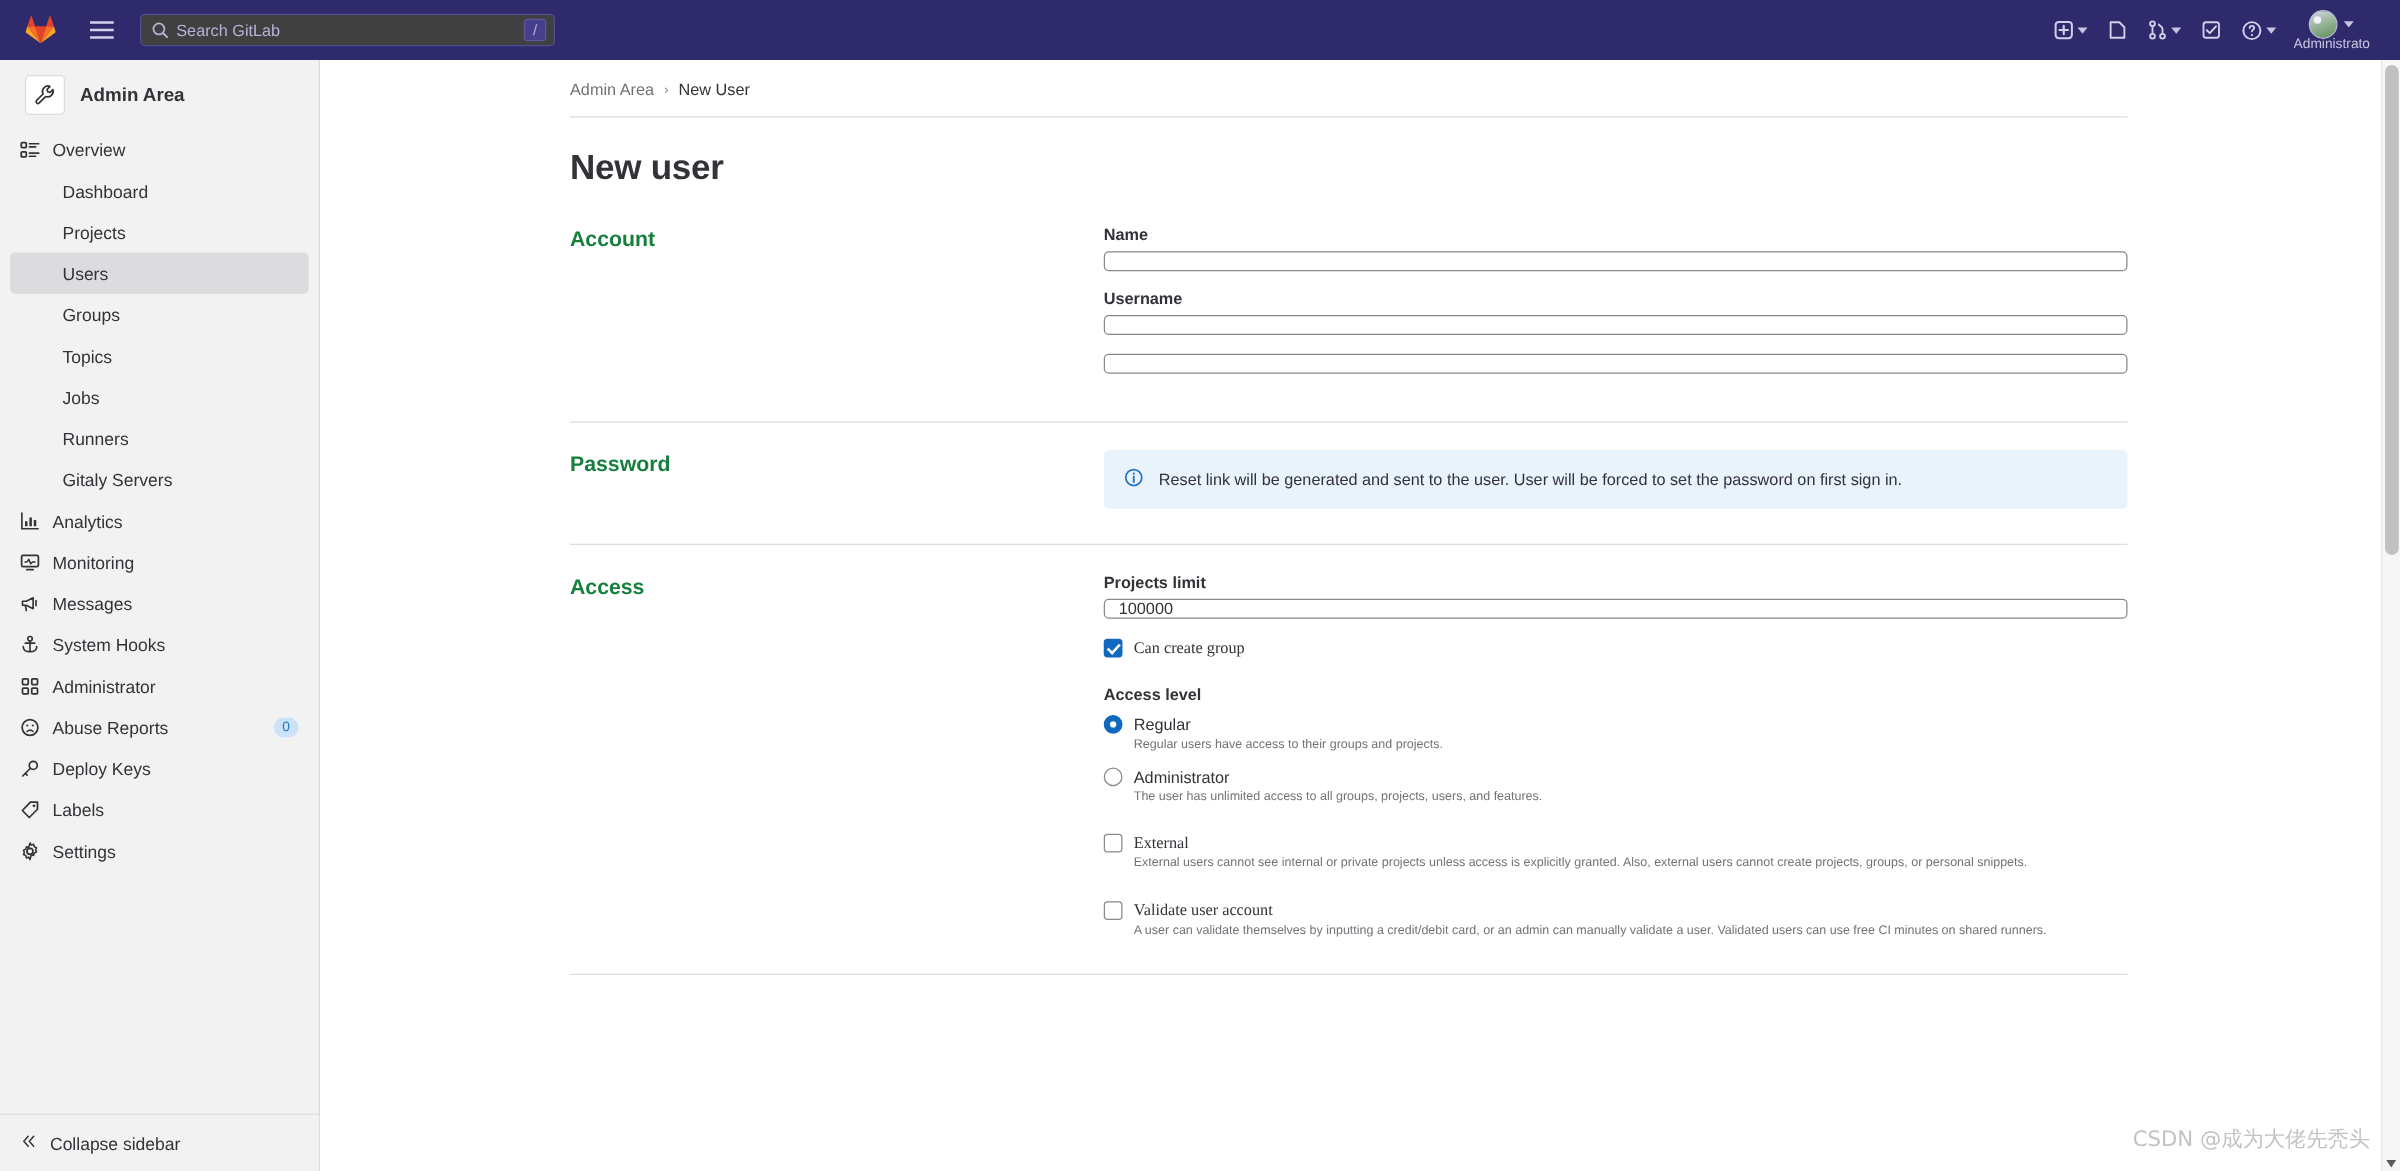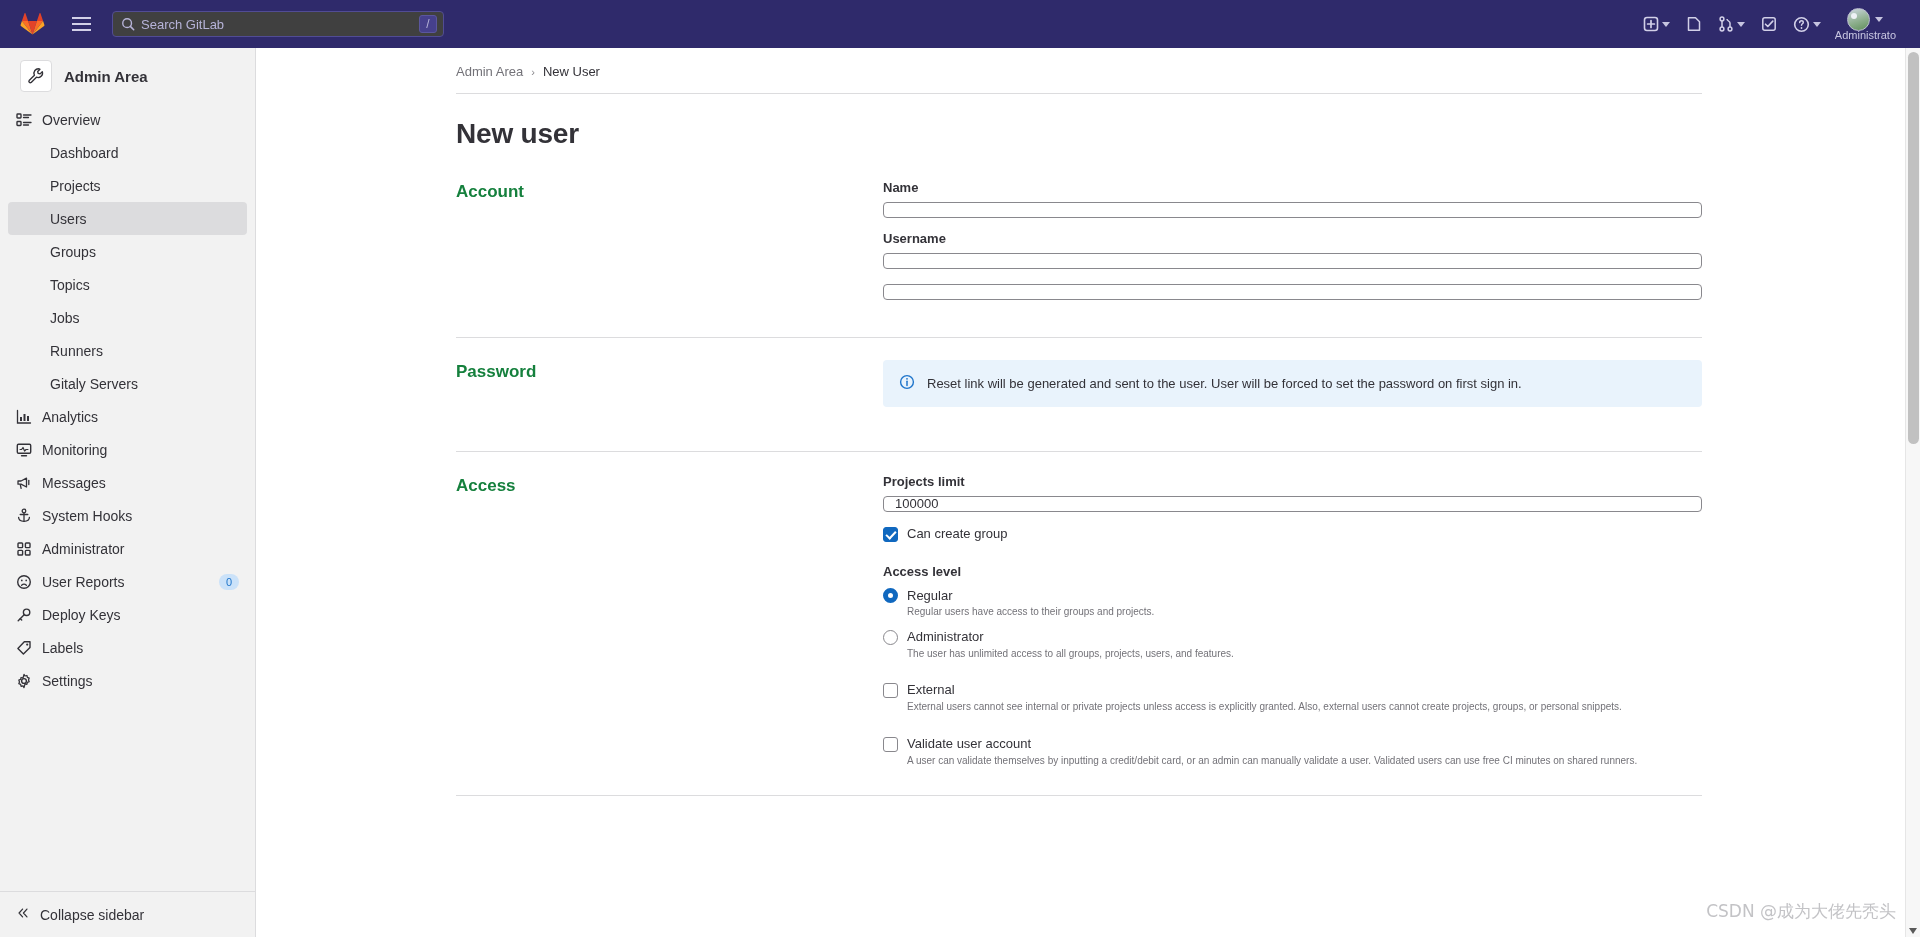--- a/index.html
+++ b/index.html
@@ -166,36 +166,36 @@
     background: #fff; outline: none;
   }
 
   .alert-info {
     background: #e9f3fc; border-radius: 4px;
     display: flex; align-items: flex-start; gap: 12px;
     padding: 14px 16px; font-size: 13px; color: #333238;
   }
   .alert-info .txt { line-height: 1.35; padding-top: 1px; }
 
-  .checkrow { display: flex; align-items: flex-start; gap: 9px; margin-top: 14px; }
+  .checkrow { display: flex; align-items: flex-start; gap: 9px; margin-top: 14px; font-family: Liberation Serif, serif; }
   .cb {
     width: 15px; height: 15px; border: 1px solid #89888d;
     border-radius: 3px; background: #fff; flex: 0 0 15px; margin-top: 1px;
     cursor: pointer; position: relative;
   }
   .cb.checked { background: #1068bf; border-color: #1068bf; }
   .cb.checked::after {
     content: ""; position: absolute; left: 4px; top: 1px;
     width: 4px; height: 8px; border: solid #fff; border-width: 0 2px 2px 0;
     transform: rotate(43deg);
   }
   .checkrow .cl { font-size: 13px; color: #333238; }
 
   .group-label { font-size: 13px; font-weight: 600; color: #333238; margin-top: 22px; margin-bottom: 8px; }
-  .radio-row { display: flex; align-items: center; gap: 9px; margin-top: 6px; }
+  .radio-row { display: flex; align-items: flex-end; gap: 9px; margin-top: 6px; }
   .rb {
     width: 15px; height: 15px; border: 1px solid #89888d; border-radius: 50%;
     background: #fff; flex: 0 0 15px; margin-top: 1px; cursor: pointer; position: relative;
   }
   .rb.sel { border: 5px solid #1068bf; background: #fff; }
   .radio-row .rl { font-size: 13px; color: #333238; }
   .helptext { font-size: 10px; color: #737278; margin: 2px 0 0 24px; line-height: 1.35; max-width: 830px; }
   .blockgap { margin-top: 22px; }
 
   
@@ -425,21 +425,21 @@
 
     <div class="nav-item">
       <span class="ico">
         <svg width="16" height="16" viewBox="0 0 16 16">
           <circle cx="8" cy="8" r="6.3" fill="none" stroke="#333238" stroke-width="1.4"></circle>
           <circle cx="5.8" cy="6.4" r=".85" fill="#333238"></circle>
           <circle cx="10.2" cy="6.4" r=".85" fill="#333238"></circle>
           <path d="M5.6 11.2c1.4-1.3 3.4-1.3 4.8 0" fill="none" stroke="#333238" stroke-width="1.3" stroke-linecap="round"></path>
         </svg>
       </span>
-      <span class="lbl">User Reports</span>
+      <span class="lbl">Abuse Reports</span>
       <span class="badge">0</span>
     </div>
 
     <div class="nav-item">
       <span class="ico">
         <svg width="16" height="16" viewBox="0 0 16 16">
           <circle cx="10.6" cy="5.3" r="3.2" fill="none" stroke="#333238" stroke-width="1.4"></circle>
           <path d="M8.4 7.6L2.2 13.8" stroke="#333238" stroke-width="1.4" stroke-linecap="round"></path>
           <path d="M4.3 11.7l1.4 1.4" stroke="#333238" stroke-width="1.4" stroke-linecap="round"></path>
         </svg>
@@ -500,21 +500,21 @@
       <div class="field">
         <label>Username</label>
         <input type="text" value="" style="">
       </div>
       <div class="field">
         <input type="text" value="" style="">
       </div>
     </div>
   </div>
 
-  <div class="section" style="padding-top:22px;padding-bottom:44px;">
+  <div class="section" style="padding-top:22px;padding-bottom:28px;">
     <div class="sec-title">Password</div>
     <div class="sec-body">
       <div class="alert-info">
         <span>
           <svg width="16" height="16" viewBox="0 0 16 16">
             <circle cx="8" cy="8" r="6.4" fill="none" stroke="#1f75cb" stroke-width="1.4"></circle>
             <circle cx="8" cy="4.8" r=".9" fill="#1f75cb"></circle>
             <path d="M8 7.2v4.4" stroke="#1f75cb" stroke-width="1.5" stroke-linecap="round"></path>
           </svg>
         </span>

